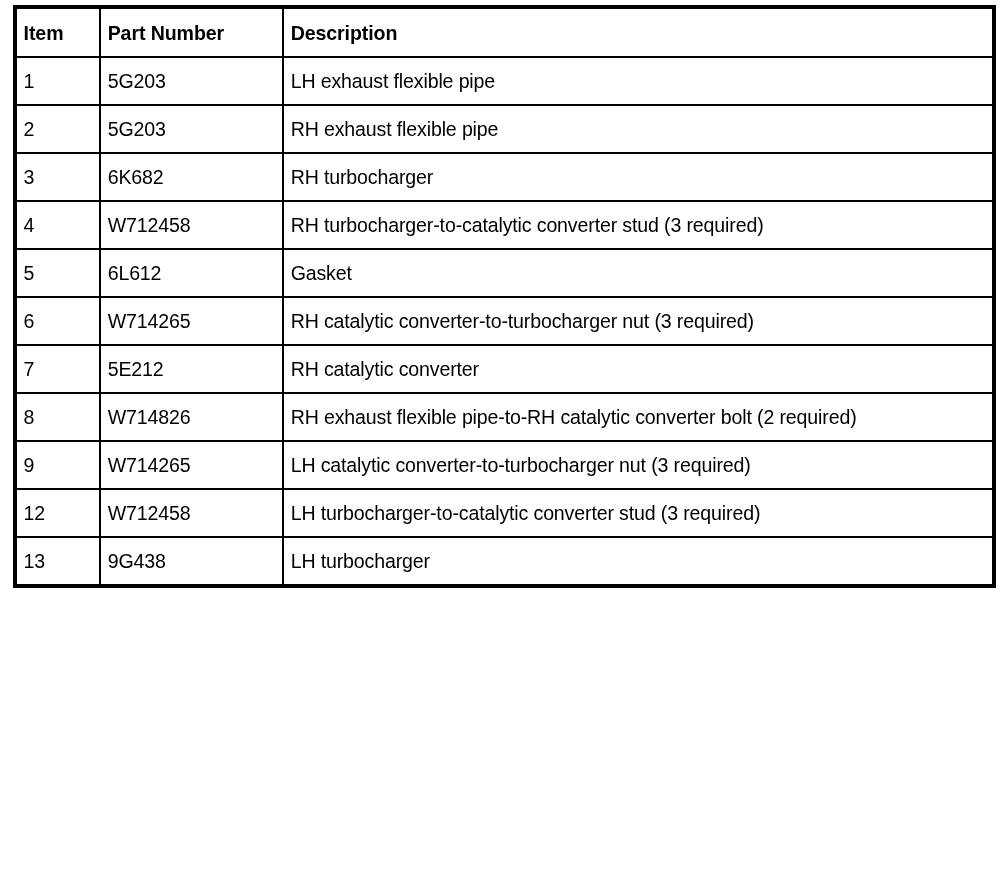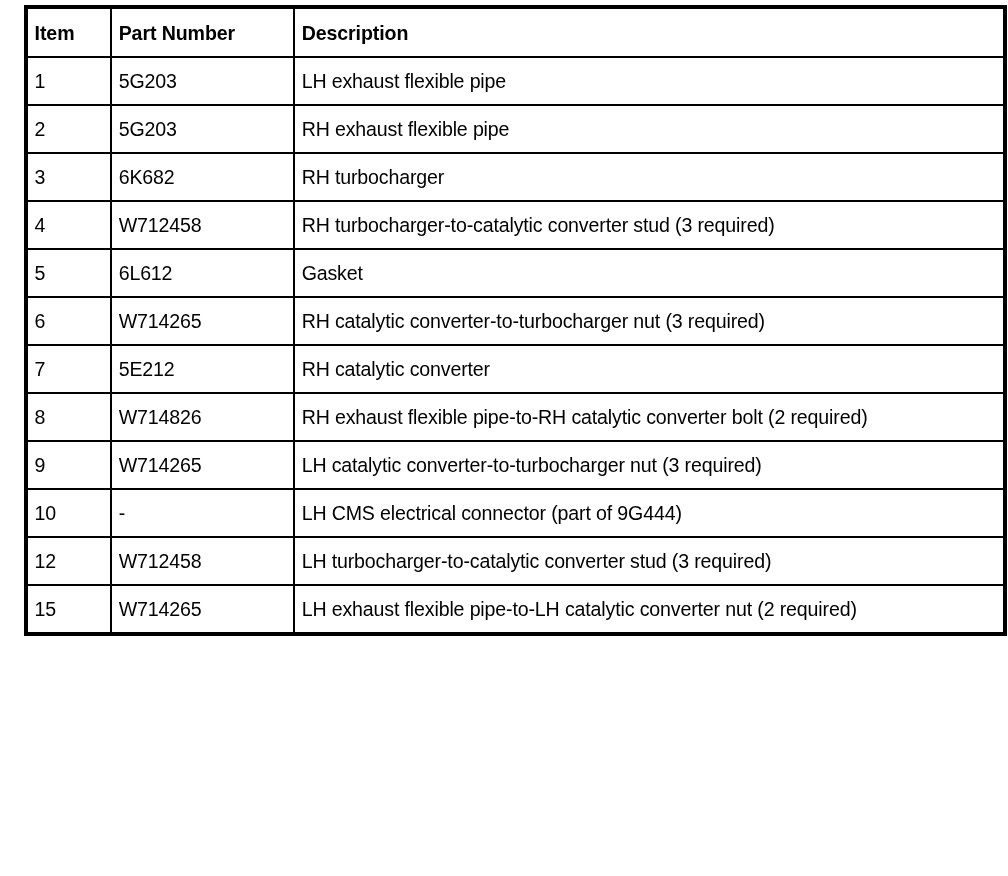--- a/index.html
+++ b/index.html
@@ -10,21 +10,21 @@
   body {
     width: 1008px;
     height: 876px;
     font-family: "Liberation Sans", "DejaVu Sans", sans-serif;
     color: #000000;
     overflow: hidden;
   }
 
   .sheet {
     position: absolute;
-    left: 24px;
+    left: 13px;
     top: 5px;
     width: 791px;
     height: 864px;
     box-sizing: border-box;
   }
 
   table.parts-table {
     border-collapse: collapse;
     width: 983px;
     table-layout: fixed;
@@ -124,29 +124,24 @@
           <td class="cell-item">8</td>
           <td class="cell-partnum">W714826</td>
           <td class="cell-desc">RH exhaust flexible pipe-to-RH catalytic converter bolt (2 required)</td>
         </tr>
         <tr>
           <td class="cell-item">9</td>
           <td class="cell-partnum">W714265</td>
           <td class="cell-desc">LH catalytic converter-to-turbocharger nut (3 required)</td>
         </tr>
         <tr>
-          <td class="cell-item">10</td>
-          <td class="cell-partnum">-</td>
-          <td class="cell-desc">LH CMS electrical connector (part of 9G444)</td>
-        </tr>
-        <tr>
           <td class="cell-item">12</td>
           <td class="cell-partnum">W712458</td>
           <td class="cell-desc">LH turbocharger-to-catalytic converter stud (3 required)</td>
         </tr>
         <tr>
-          <td class="cell-item">15</td>
-          <td class="cell-partnum">W714265</td>
-          <td class="cell-desc">LH exhaust flexible pipe-to-LH catalytic converter nut (2 required)</td>
+          <td class="cell-item">13</td>
+          <td class="cell-partnum">9G438</td>
+          <td class="cell-desc">LH turbocharger</td>
         </tr>
       </tbody>
   </table>
 </div>
 
 </body></html>

